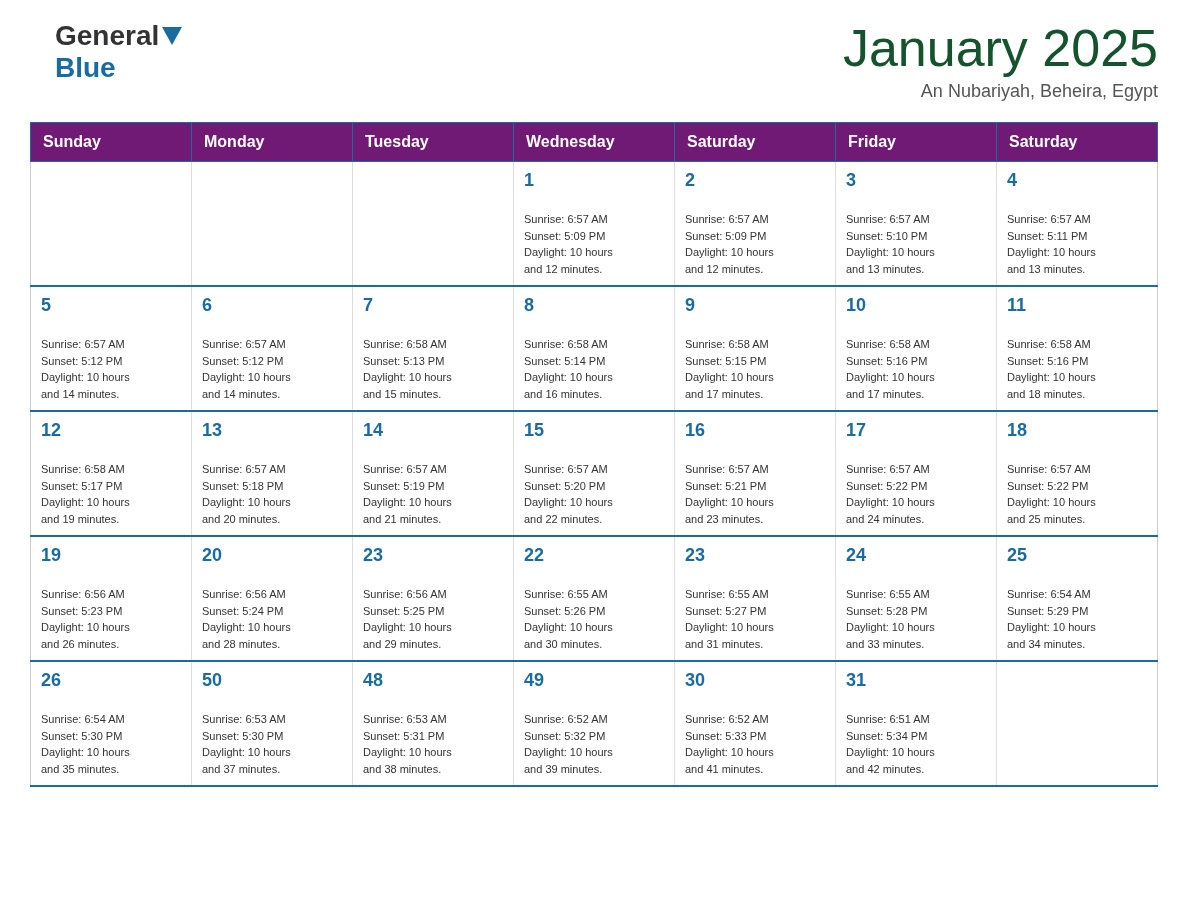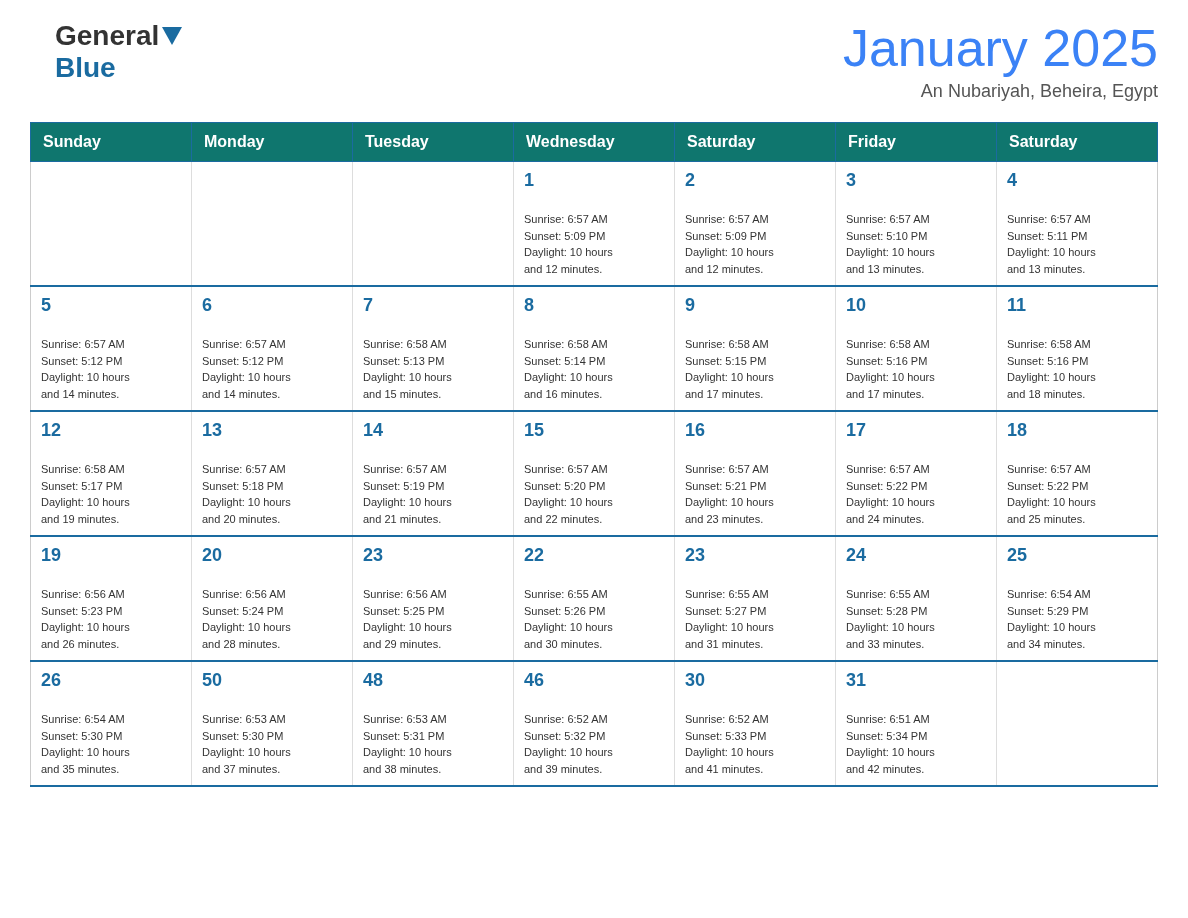--- a/index.html
+++ b/index.html
@@ -48,35 +48,35 @@
       color: #1a6ba0;
       font-size: 28px;
       font-weight: bold;
     }
     .title-section {
       text-align: right;
     }
     .month-title {
       font-size: 52px;
       font-weight: normal;
-      color: #3b82f6;
+      color: #14532d;
       line-height: 1.1;
     }
     .location {
       font-size: 18px;
       color: #555;
       margin-top: 4px;
     }
     .calendar {
       width: 100%;
       border-collapse: collapse;
       border: 1px solid #ccc;
     }
     .calendar thead tr {
-      background-color: #0f766e;
+      background-color: #701a75;
       border-radius: 14px;
     }
     .calendar thead th {
       color: #fff;
       font-size: 16px;
       font-weight: bold;
       padding: 10px 12px;
       text-align: left;
       border: 1px solid #1a6ba0;
       width: calc(100% / 7);
@@ -263,21 +263,21 @@
         </td>
         <td>
           <span class="day-number">50</span>
           <div class="day-info">Sunrise: 6:53 AM<br>Sunset: 5:30 PM<br>Daylight: 10 hours<br>and 37 minutes.</div>
         </td>
         <td>
           <span class="day-number">48</span>
           <div class="day-info">Sunrise: 6:53 AM<br>Sunset: 5:31 PM<br>Daylight: 10 hours<br>and 38 minutes.</div>
         </td>
         <td>
-          <span class="day-number">46</span>
+          <span class="day-number">49</span>
           <div class="day-info">Sunrise: 6:52 AM<br>Sunset: 5:32 PM<br>Daylight: 10 hours<br>and 39 minutes.</div>
         </td>
         <td>
           <span class="day-number">30</span>
           <div class="day-info">Sunrise: 6:52 AM<br>Sunset: 5:33 PM<br>Daylight: 10 hours<br>and 41 minutes.</div>
         </td>
         <td>
           <span class="day-number">31</span>
           <div class="day-info">Sunrise: 6:51 AM<br>Sunset: 5:34 PM<br>Daylight: 10 hours<br>and 42 minutes.</div>
         </td>

